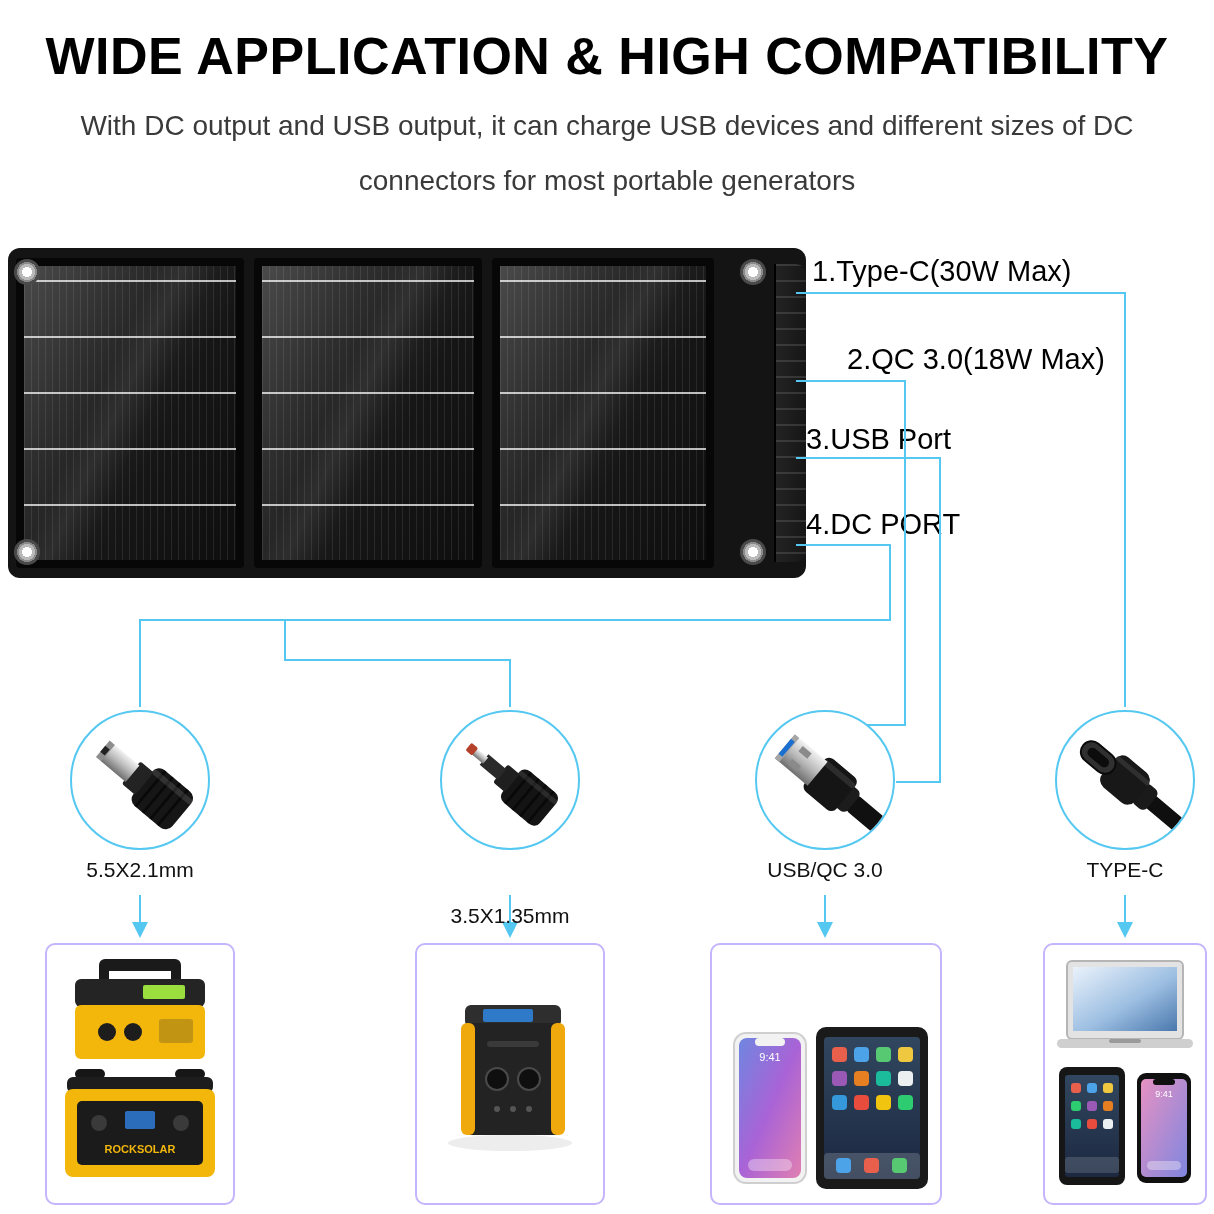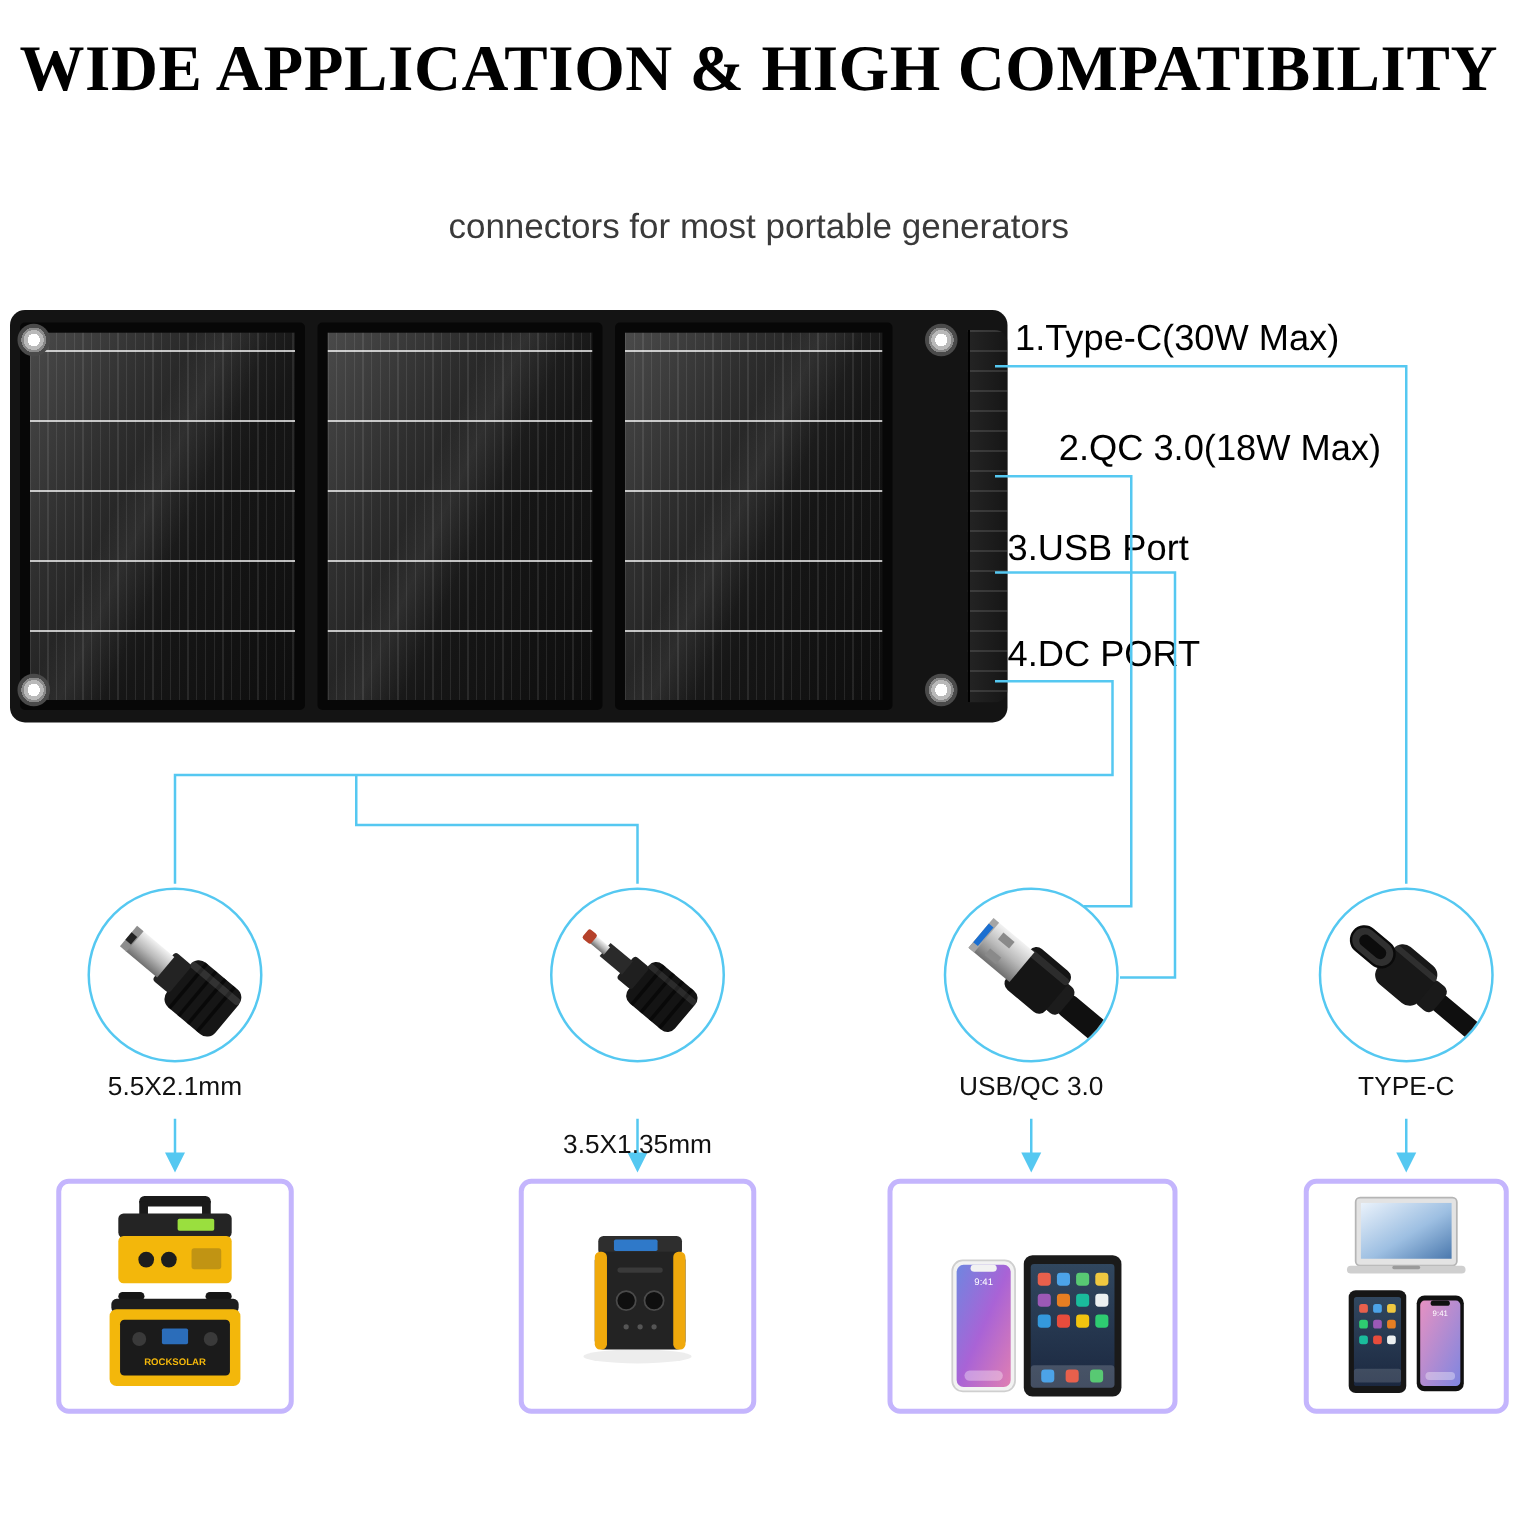--- a/index.html
+++ b/index.html
@@ -1,21 +1,21 @@
 <!DOCTYPE html>
 <html><head>
 <meta charset="utf-8">
 <style>
   html,body { margin:0; padding:0; background:#fff; }
   .page { position:relative; width:1214px; height:1214px; background:#ffffff;
           font-family:"Liberation Sans", sans-serif; overflow:hidden; }
 
   
   .title { position:absolute; top:26px; left:0; width:100%; text-align:center;
-           font-size:52px; font-weight:bold; color:#000; letter-spacing:0.5px; white-space:nowrap;font-family:Liberation Serif, serif; }
+           font-size:52px; font-weight:bold; color:#000; letter-spacing:0.5px; white-space:nowrap; }
   .sub   { position:absolute; left:0; width:100%; text-align:center;
            font-size:28px; color:#3a3a3a; }
   .sub1 { top:110px; } .sub2 { top:165px; }
 
   
   .solar { position:absolute; left:8px; top:248px; width:798px; height:330px;
            background:#141414; border-radius:12px; }
   .pv { position:absolute; top:10px; height:310px; border:8px solid #070707;
         box-sizing:border-box; border-radius:4px;
         background:
@@ -51,22 +51,22 @@
   .conn-circle { position:absolute; top:710px; width:140px; height:140px; box-sizing:border-box;
                  border:2px solid #55c8f1; border-radius:50%; background:#fff; overflow:hidden; }
   .cc1 { left:70px; } .cc2 { left:440px; } .cc3 { left:755px; } .cc4 { left:1055px; }
   .conn-circle svg { display:block; width:136px; height:136px; }
 
   .conn-label { position:absolute; top:858px; width:220px; text-align:center;
                 font-size:21px; color:#111; }
   .cl1 { left:30px; } .cl2 { left:400px;margin-top:46px; } .cl3 { left:715px; } .cl4 { left:1015px; }
 
   
-  .device-box { position:absolute; top:943px; height:188px; box-sizing:border-box;
-                border:4px solid #c4b5fd; border-radius:10px; background:#fff; overflow:hidden; }
+  .device-box { position:absolute; top:943px; height:262px; box-sizing:border-box;
+                border:2px solid #c4b5fd; border-radius:10px; background:#fff; overflow:hidden; }
   .b1 { left:45px;  width:190px; }
   .b2 { left:415px; width:190px; }
   .b3 { left:710px; width:232px; }
   .b4 { left:1043px; width:164px; }
   .device-box svg { display:block; width:100%; height:100%; }
 
   .defs-holder { position:absolute; width:0; height:0; overflow:hidden; }
 </style>
 </head>
 <body>
@@ -95,20 +95,21 @@
           <stop offset="1" stop-color="#7f86e0"></stop>
       </linearGradient>
       <linearGradient id="grad-ipad" x1="0" y1="0" x2="0" y2="1">
         <stop offset="0" stop-color="#31475f"></stop>
           <stop offset="1" stop-color="#1b2840"></stop>
       </linearGradient>
     </defs>
   </svg>
 
   <div class="title">WIDE APPLICATION &amp; HIGH COMPATIBILITY</div>
+  <div class="sub sub1">With DC output and USB output, it can charge USB devices and different sizes of DC</div>
   <div class="sub sub2">connectors for most portable generators</div>
 
   <div class="solar">
     <div class="pv pv1"></div>
     <div class="pv pv2"></div>
     <div class="pv pv3"></div>
     <div class="flap"></div>
     <div class="grommet g1"></div>
     <div class="grommet g2"></div>
     <div class="grommet g3"></div>

